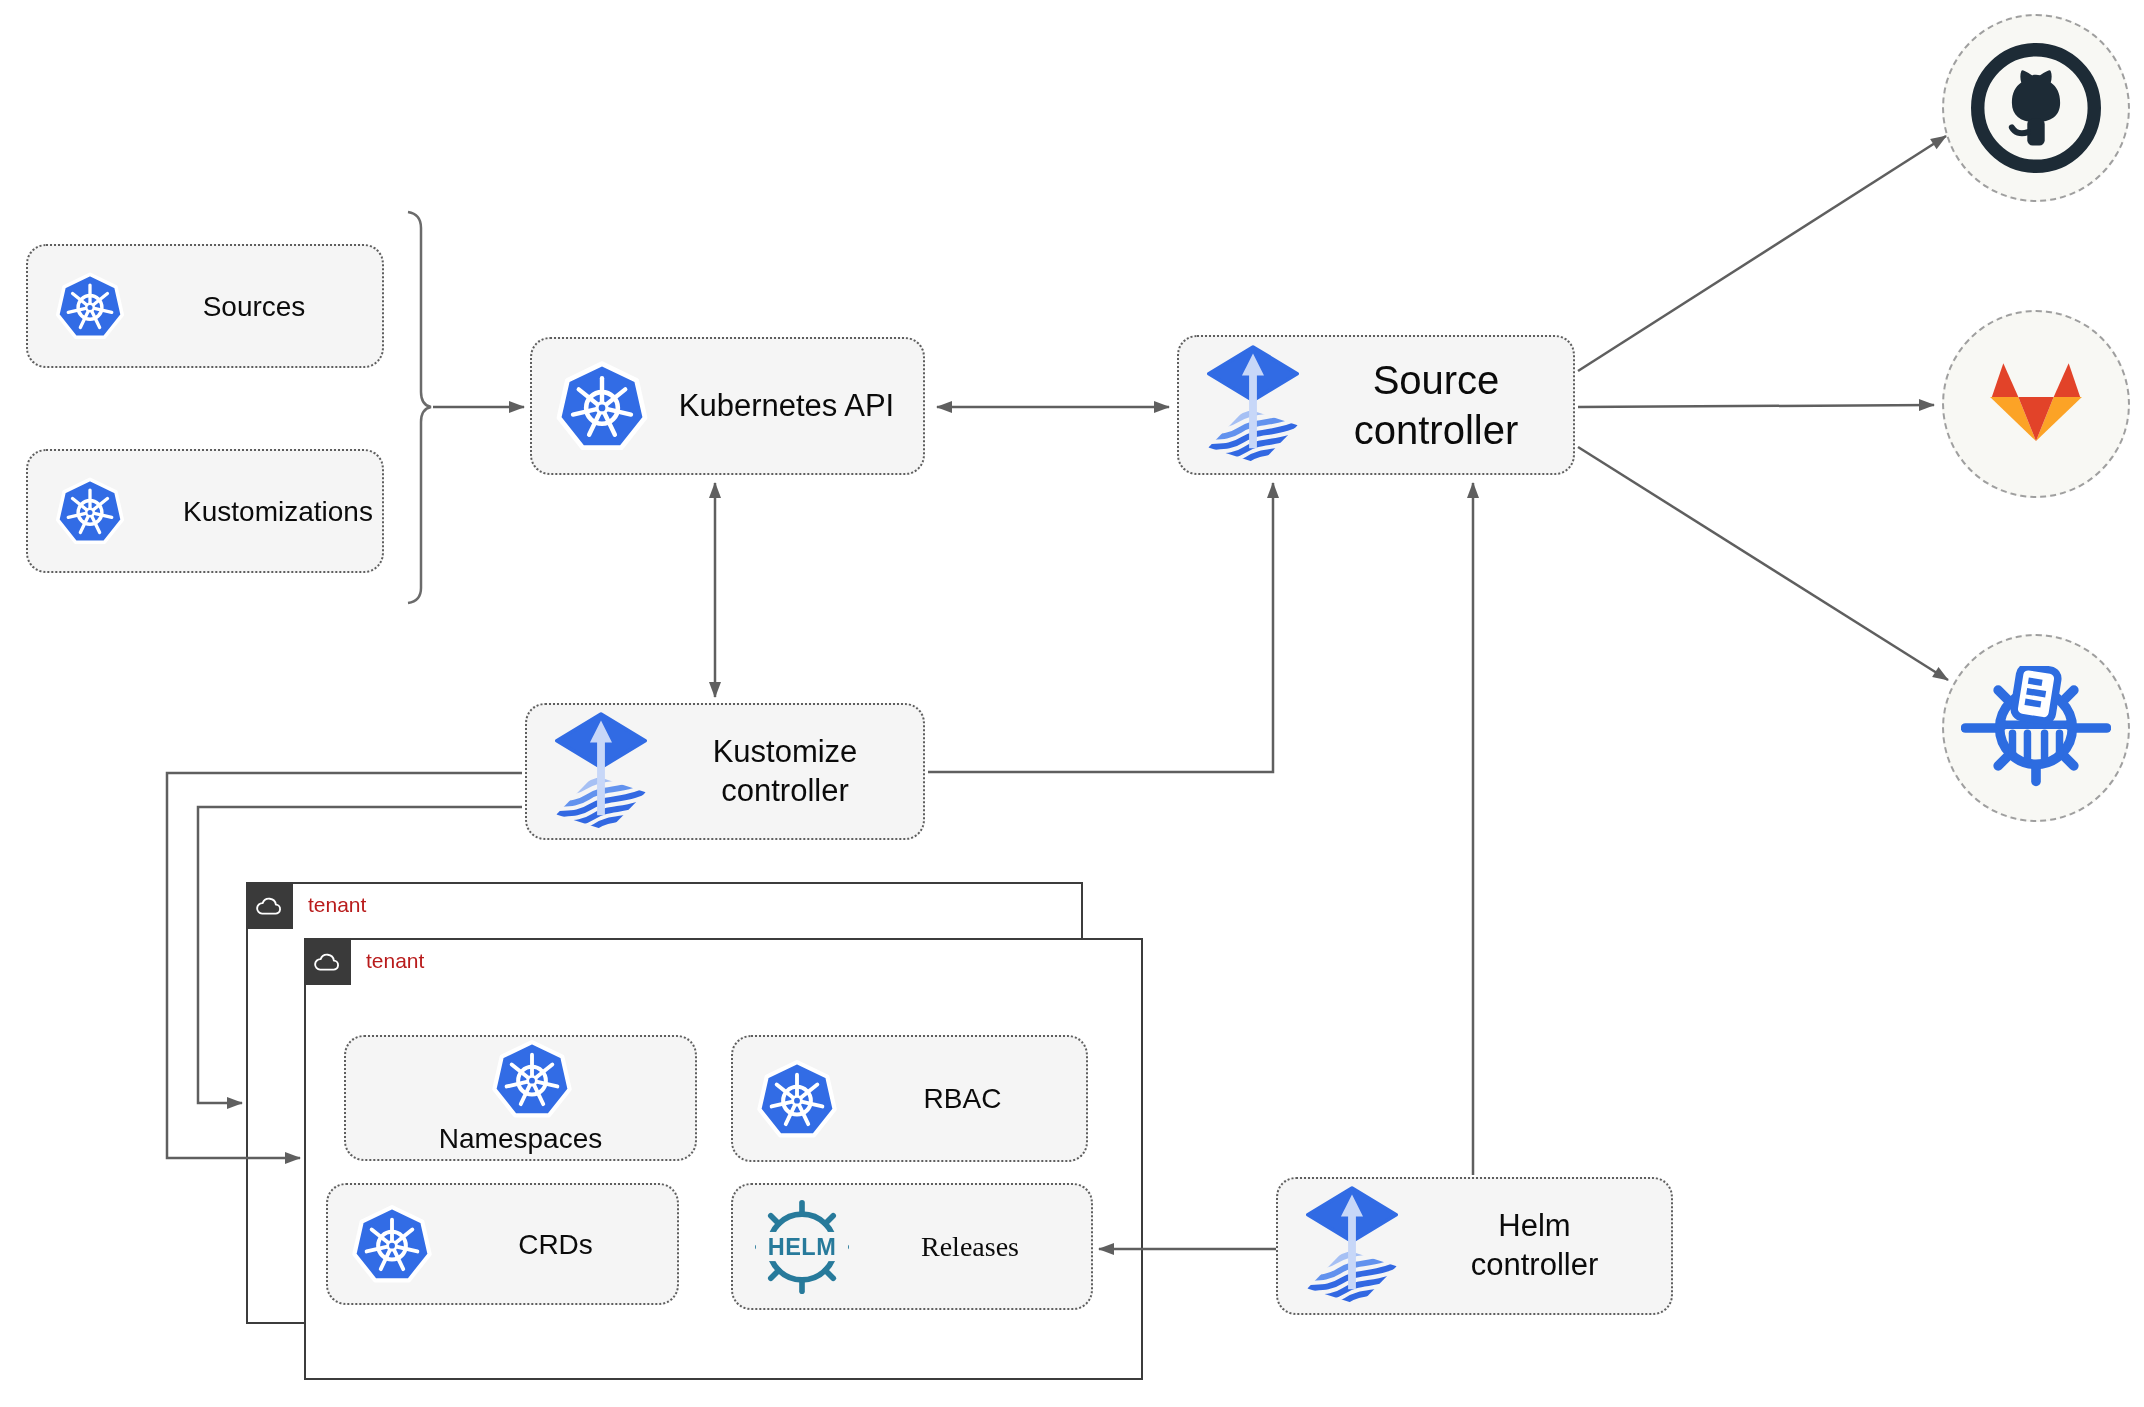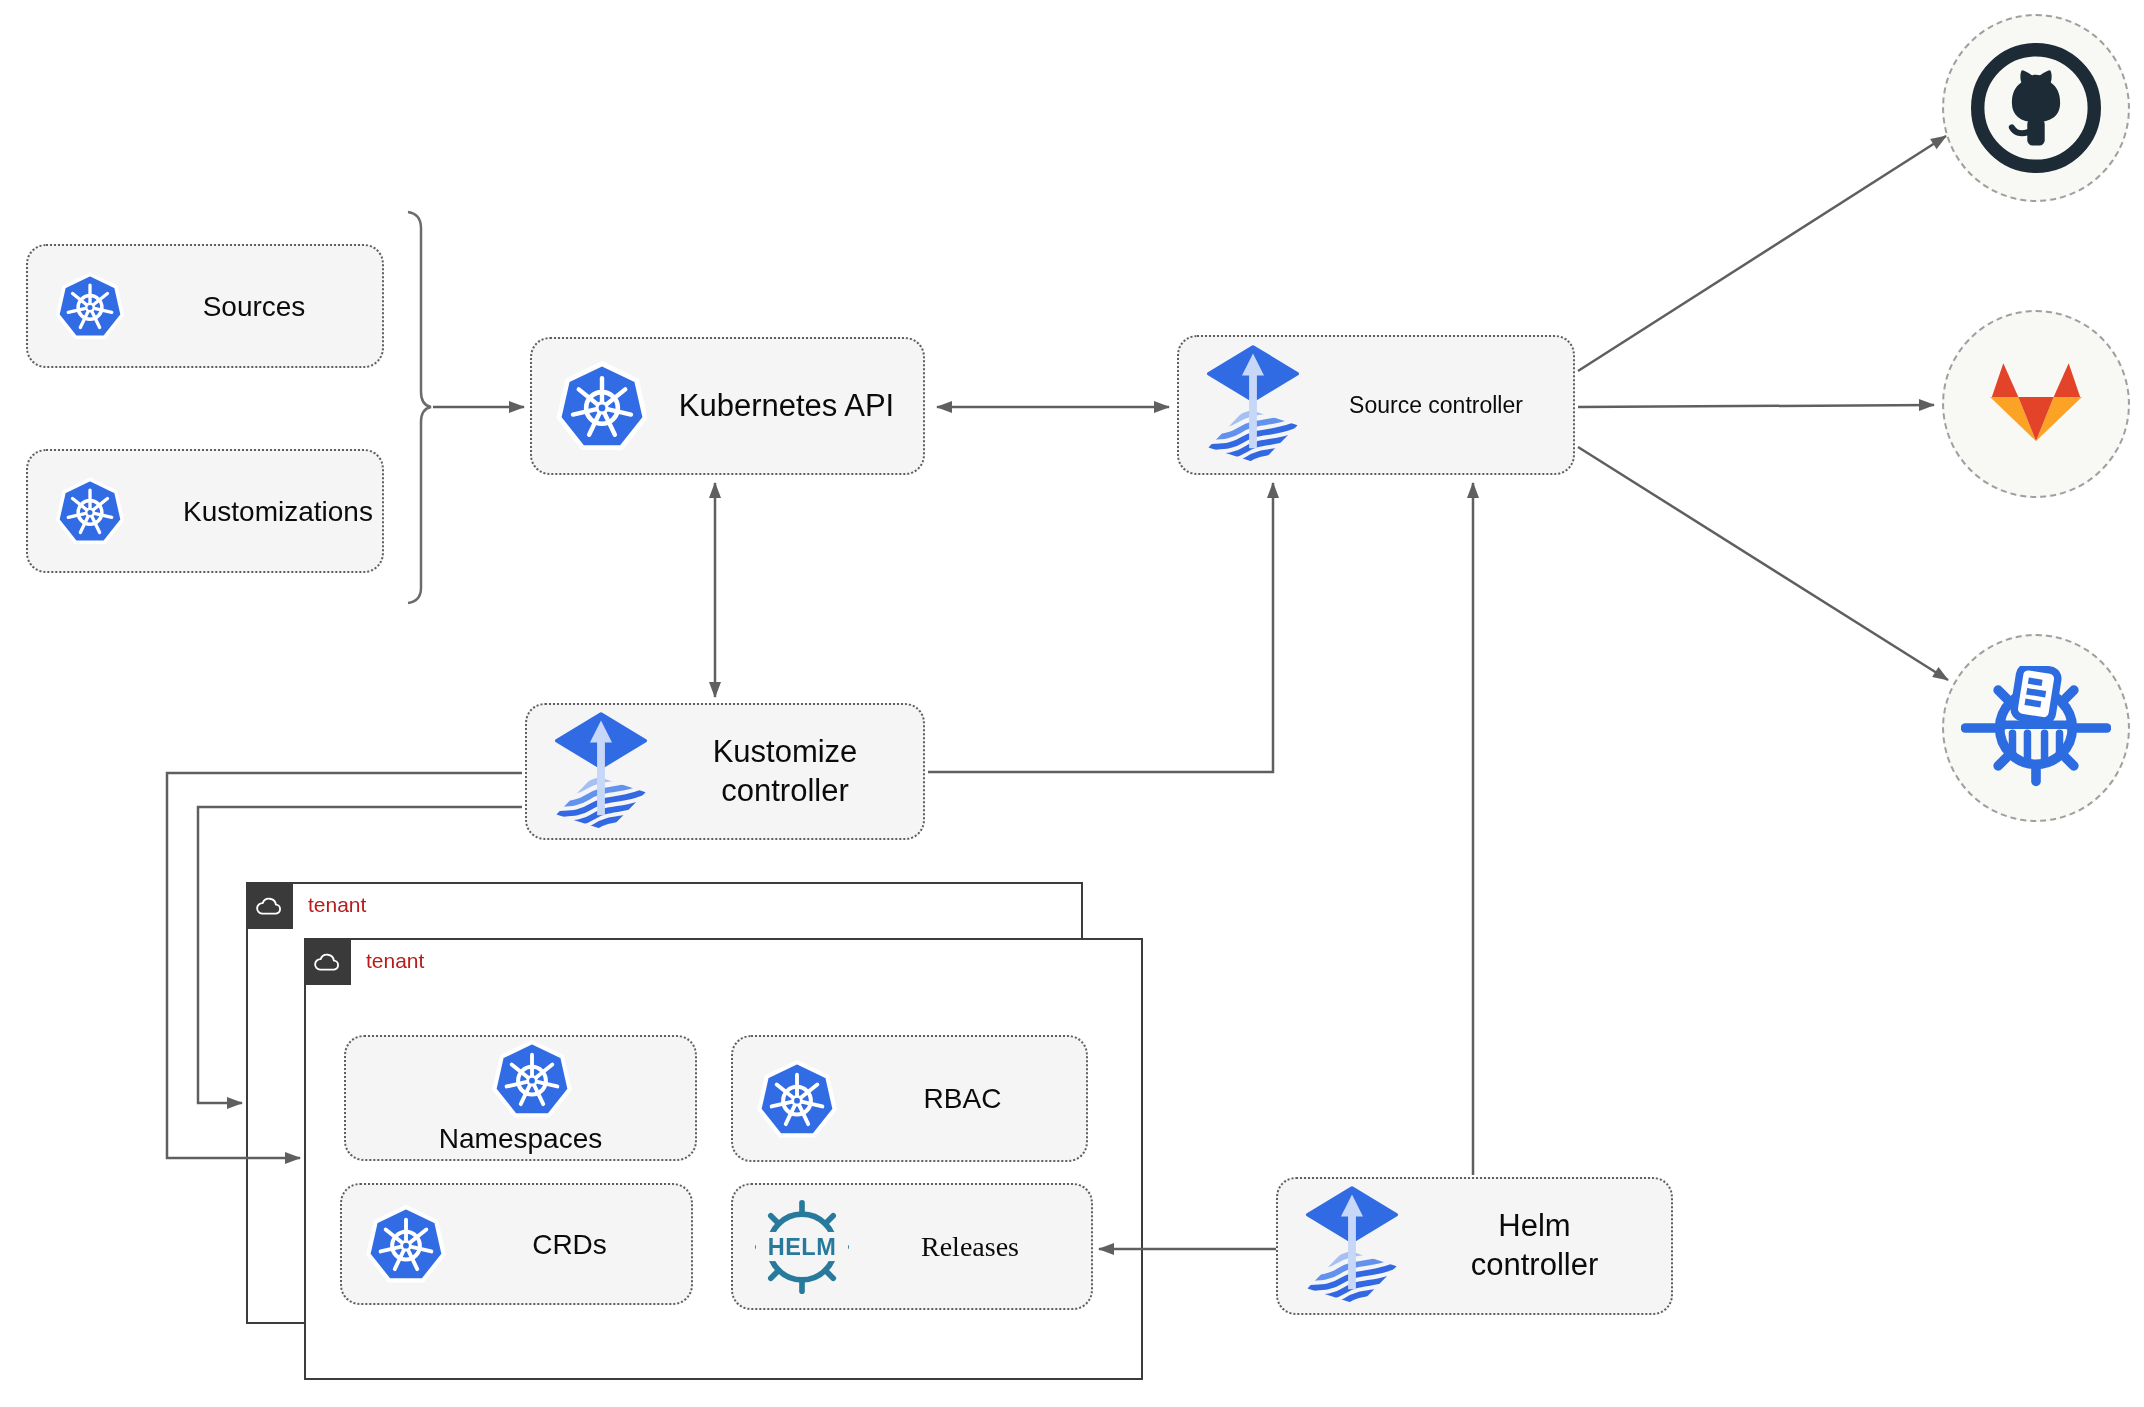--- a/index.html
+++ b/index.html
@@ -167,21 +167,21 @@
     <svg class="icon" width="96" height="96" style="margin-left:22px">
         <use href="#sym-k8s"></use>
       </svg>
     <span class="lbl" style="font-size:31px">Kubernetes API</span>
   </div>
 
   <div class="node" style="left:1177px;top:335px;width:398px;height:140px;">
     <svg class="icon" width="92" height="120" style="margin-left:28px">
         <use href="#sym-flux"></use>
       </svg>
-    <span class="lbl two" style="font-size:23px">Source controller</span>
+    <span class="lbl two" style="font-size:40px">Source controller</span>
   </div>
 
   <div class="node" style="left:525px;top:703px;width:400px;height:137px;">
     <svg class="icon" width="92" height="120" style="margin-left:28px">
         <use href="#sym-flux"></use>
       </svg>
     <span class="lbl two" style="font-size:31px">Kustomize controller</span>
   </div>
 
   <div class="node" style="left:1276px;top:1177px;width:397px;height:138px;">
@@ -198,21 +198,21 @@
     <span class="lbl" style="font-size:28px">Namespaces</span>
   </div>
 
   <div class="node" style="left:731px;top:1035px;width:357px;height:127px;">
     <svg class="icon" width="84" height="84" style="margin-left:22px">
         <use href="#sym-k8s"></use>
       </svg>
     <span class="lbl" style="font-size:28px">RBAC</span>
   </div>
 
-  <div class="node" style="left:340px;top:1183px;width:353px;height:122px;">
+  <div class="node" style="left:326px;top:1183px;width:353px;height:122px;">
     <svg class="icon" width="84" height="84" style="margin-left:22px">
         <use href="#sym-k8s"></use>
       </svg>
     <span class="lbl" style="font-size:28px">CRDs</span>
   </div>
 
   <div class="node" style="left:731px;top:1183px;width:362px;height:127px;font-family:Liberation Serif, serif;">
     <svg class="icon" width="94" height="94" style="margin-left:22px">
         <use href="#sym-helm"></use>
       </svg>

